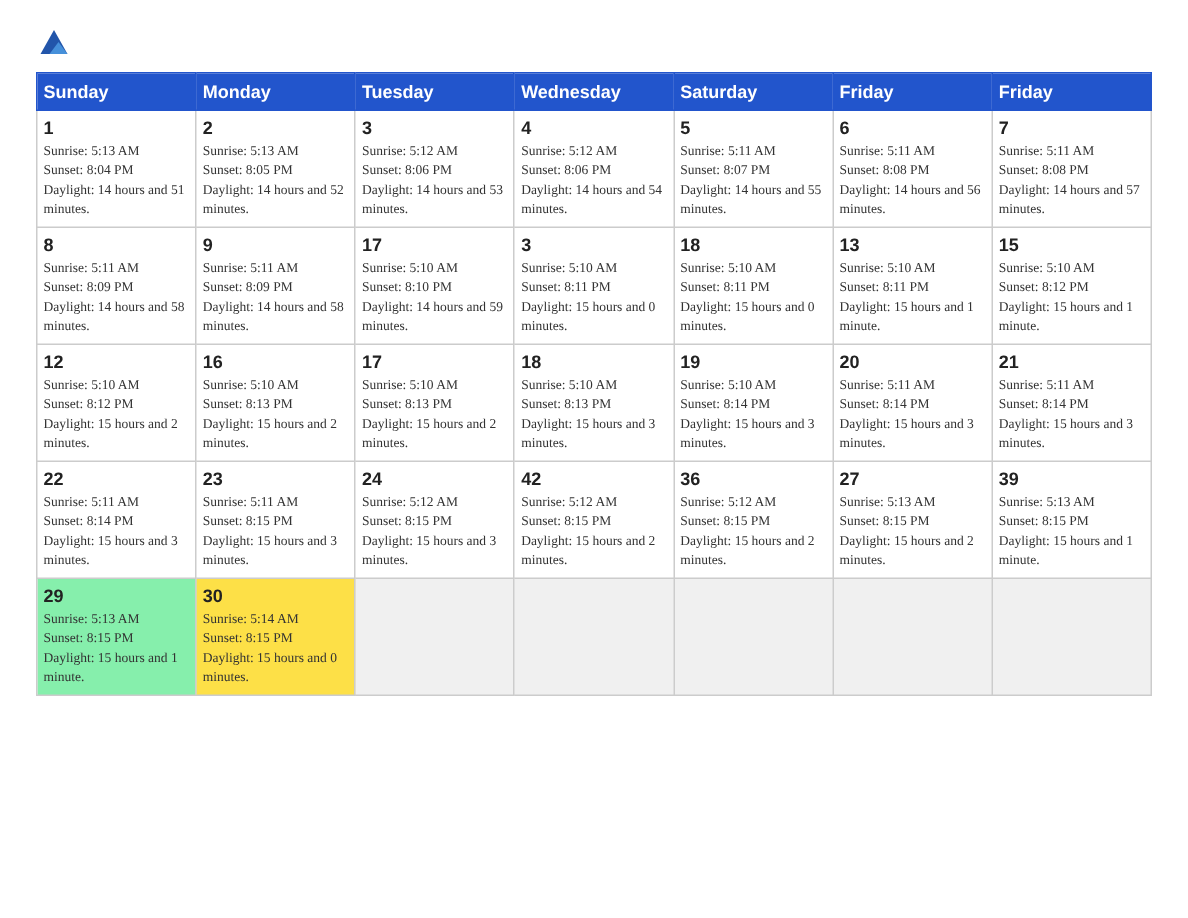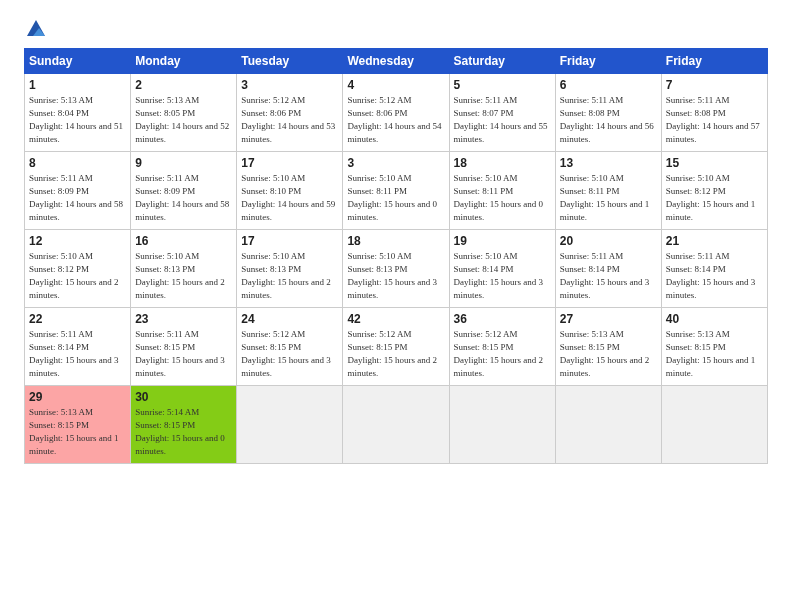--- a/index.html
+++ b/index.html
@@ -230,30 +230,30 @@
           </td>
           <td>
             <span class="day-num">36</span>
             <div class="day-info">Sunrise: 5:12 AM<br>Sunset: 8:15 PM<br>Daylight: 15 hours and 2 minutes.</div>
           </td>
           <td>
             <span class="day-num">27</span>
             <div class="day-info">Sunrise: 5:13 AM<br>Sunset: 8:15 PM<br>Daylight: 15 hours and 2 minutes.</div>
           </td>
           <td>
-            <span class="day-num">40</span>
+            <span class="day-num">39</span>
             <div class="day-info">Sunrise: 5:13 AM<br>Sunset: 8:15 PM<br>Daylight: 15 hours and 1 minute.</div>
           </td>
         </tr>
         <tr>
-          <td style="background: #fca5a5;">
+          <td style="background: #86efac;">
             <span class="day-num">29</span>
             <div class="day-info">Sunrise: 5:13 AM<br>Sunset: 8:15 PM<br>Daylight: 15 hours and 1 minute.</div>
           </td>
-          <td style="background: #84cc16; margin-top: 38px;">
+          <td style="background: #fde047; margin-top: 38px;">
             <span class="day-num">30</span>
             <div class="day-info">Sunrise: 5:14 AM<br>Sunset: 8:15 PM<br>Daylight: 15 hours and 0 minutes.</div>
           </td>
           <td class="empty" style="background: rgb(240, 240, 240);"></td>
           <td class="empty" style="background: rgb(240, 240, 240);"></td>
           <td class="empty" style="background: rgb(240, 240, 240);"></td>
           <td class="empty" style="background: rgb(240, 240, 240);"></td>
           <td class="empty" style="background: rgb(240, 240, 240);"></td>
         </tr>
       </tbody>

